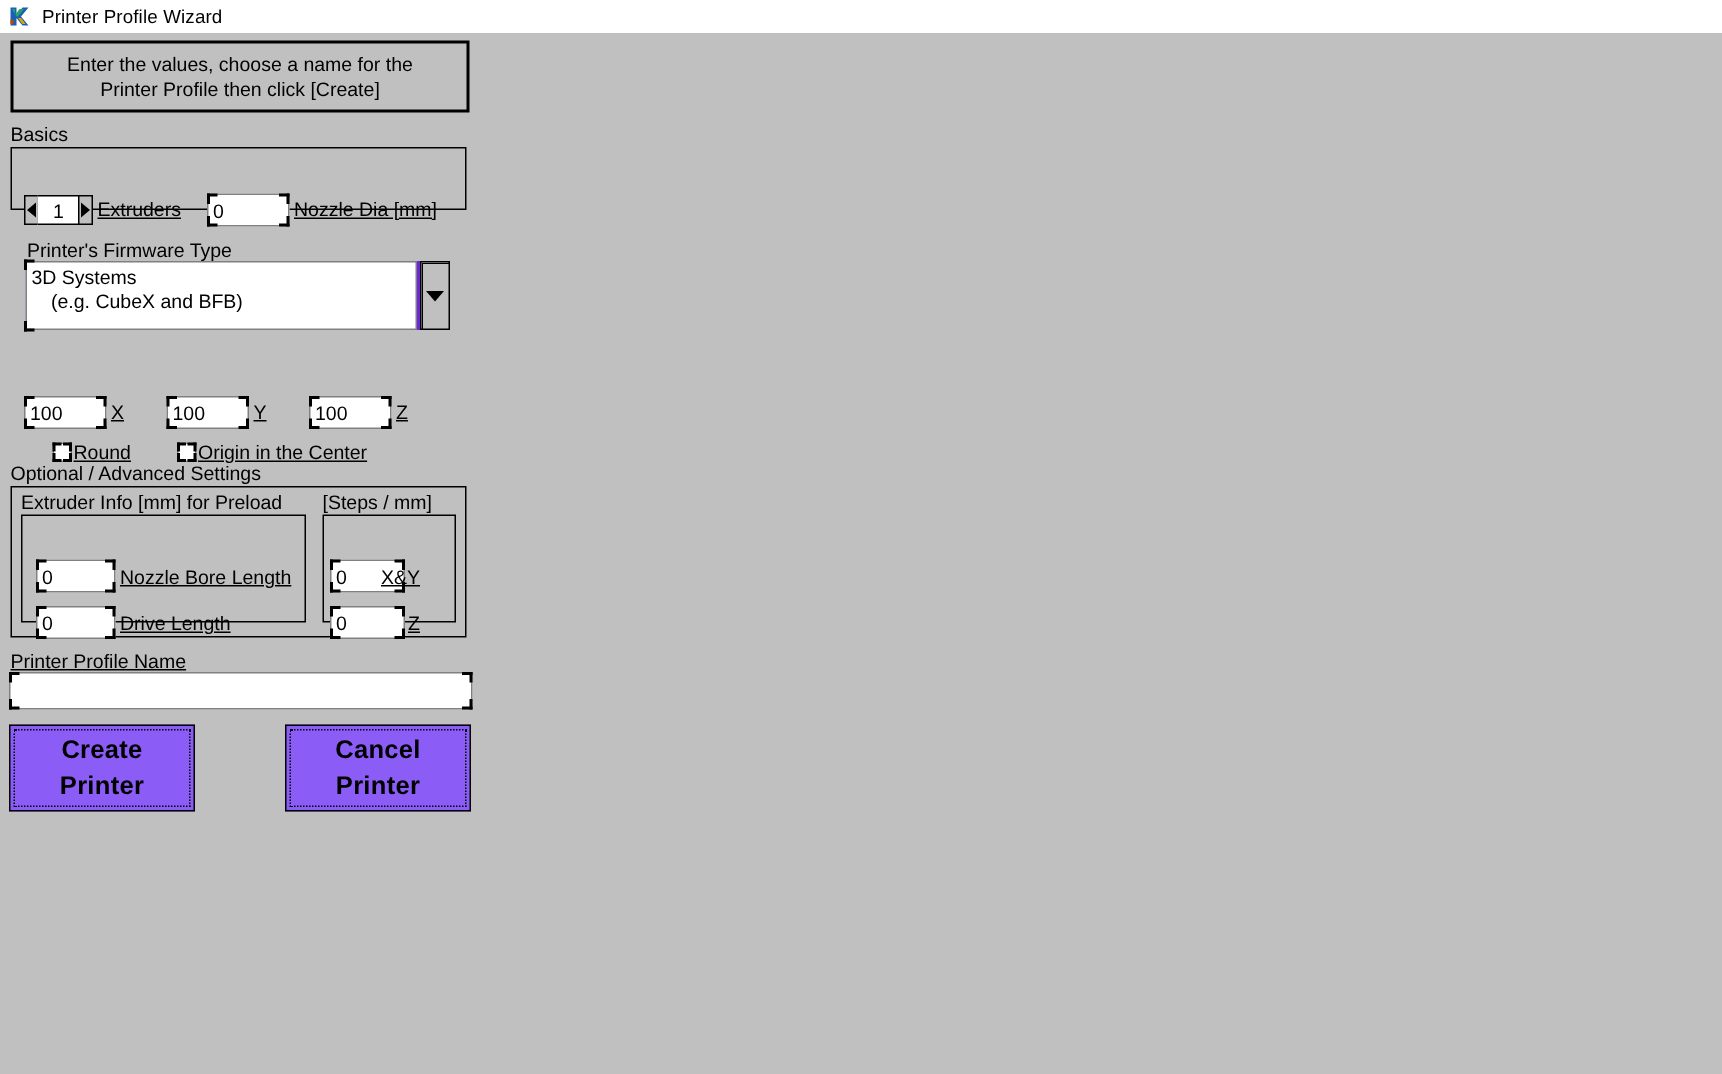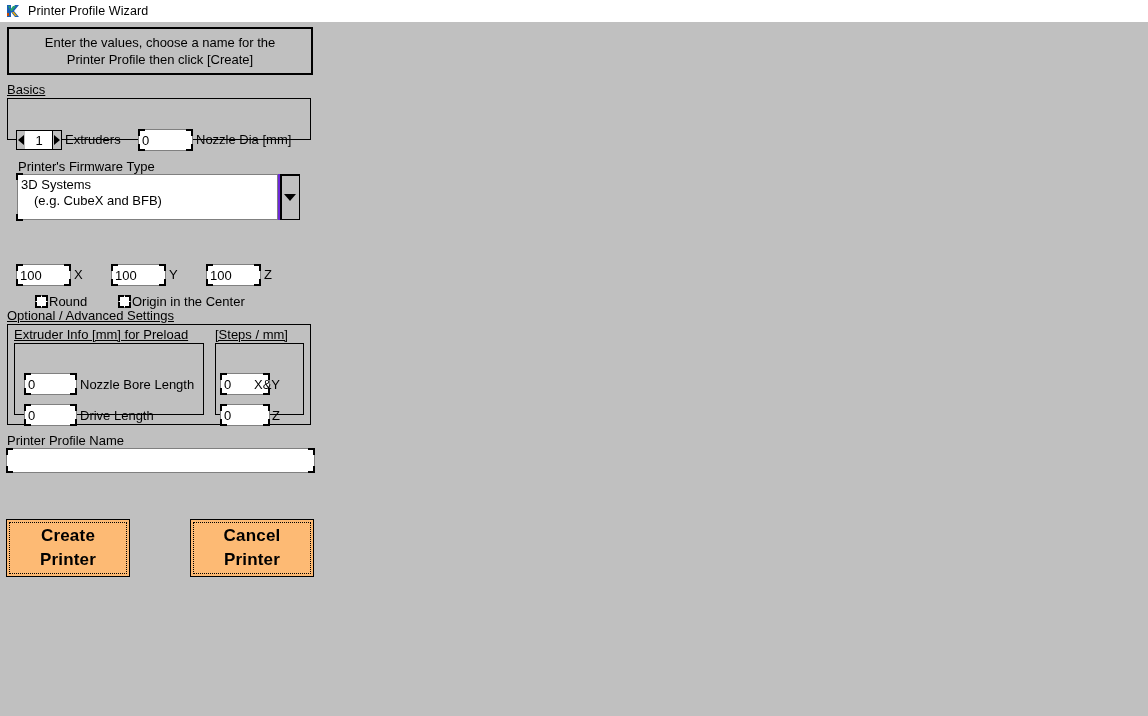--- a/index.html
+++ b/index.html
@@ -77,21 +77,20 @@
     box-sizing: border-box;
   }
   .groupbox > .gb-label {
     position: absolute;
     left: 0px;
     top: 0px;
     font-size: 13px;
     line-height: 15px;
     white-space: nowrap;
     background: transparent;
-    text-decoration: underline;
   }
   .groupbox > .gb-frame {
     position: absolute;
     left: 0;
     top: 16px;
     right: 0;
     bottom: 0;
     border: 1px solid #000;
     box-sizing: border-box;
   }
@@ -152,20 +151,21 @@
     padding: 0 0 0 3px;
     box-sizing: border-box;
   }
 
   
   .lbl {
     font-size: 13px;
     white-space: nowrap;
     vertical-align: middle;
     display: inline-block;
+    text-decoration: underline;
   }
 
   
   .spinner {
     position: relative;
     display: inline-block;
     vertical-align: middle;
     width: 46px;
     height: 20px;
   }
@@ -277,30 +277,29 @@
     pointer-events: none;
   }
   .checkbox .corner.tl { left:-1px; top:-1px; border-left:2px solid #000; border-top:2px solid #000; }
   .checkbox .corner.tr { right:-1px; top:-1px; border-right:2px solid #000; border-top:2px solid #000; }
   .checkbox .corner.bl { left:-1px; bottom:-1px; border-left:2px solid #000; border-bottom:2px solid #000; }
   .checkbox .corner.br { right:-1px; bottom:-1px; border-right:2px solid #000; border-bottom:2px solid #000; }
 
   
   .wizbtn {
     position: absolute;
-    background: #fdba74;
+    background: #8b5cf6;
     border: 1px solid #000;
     box-sizing: border-box;
     display: flex;
     align-items: center;
     justify-content: center;
     cursor: default;
     padding: 0;
     font-family: "Liberation Sans", sans-serif;
-    margin-top: 36px;
   }
   .wizbtn .focus {
     position: absolute;
     left: 2px; top: 2px; right: 2px; bottom: 2px;
     border: 1px dotted #000;
     box-sizing: border-box;
     pointer-events: none;
   }
   .wizbtn .btxt {
     position: relative;

